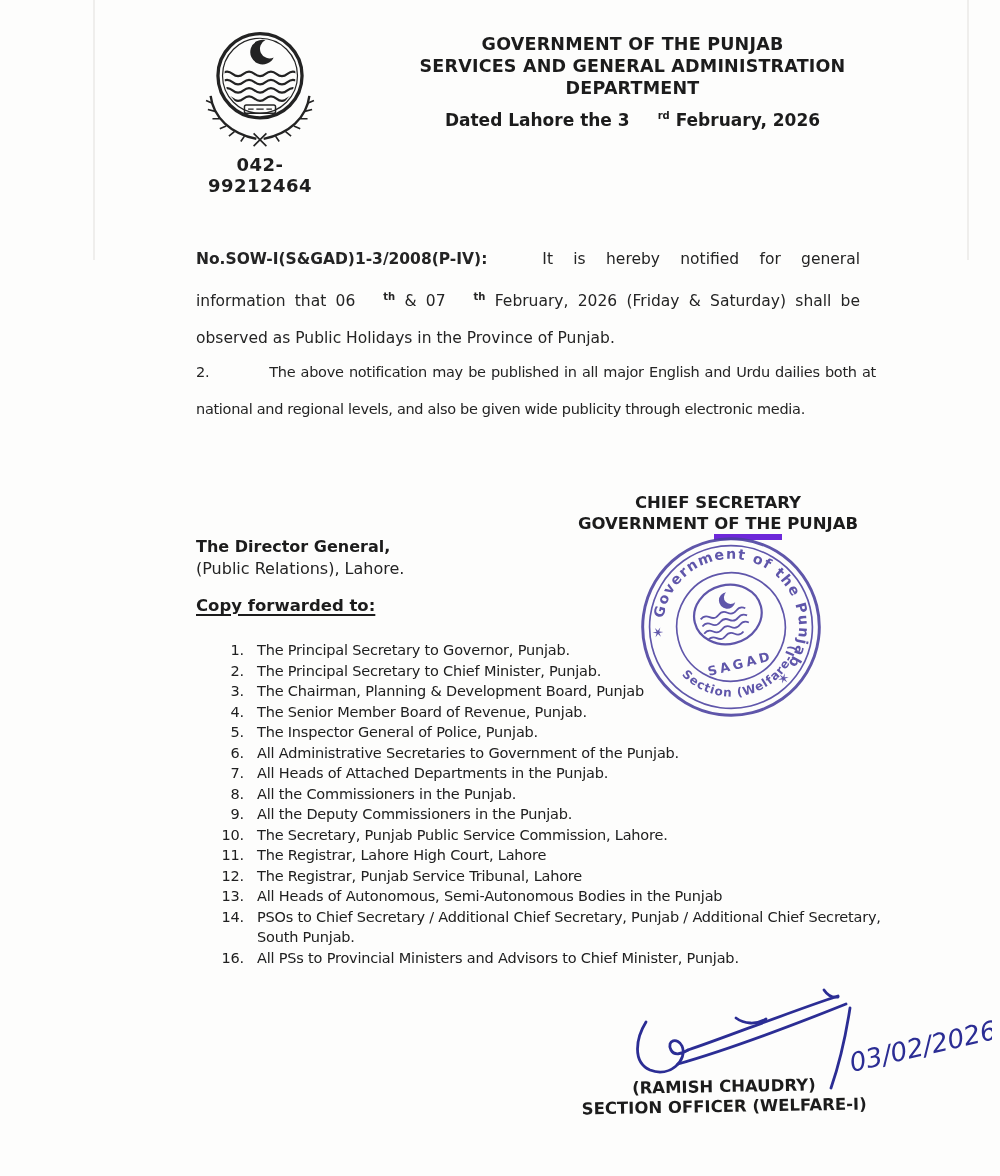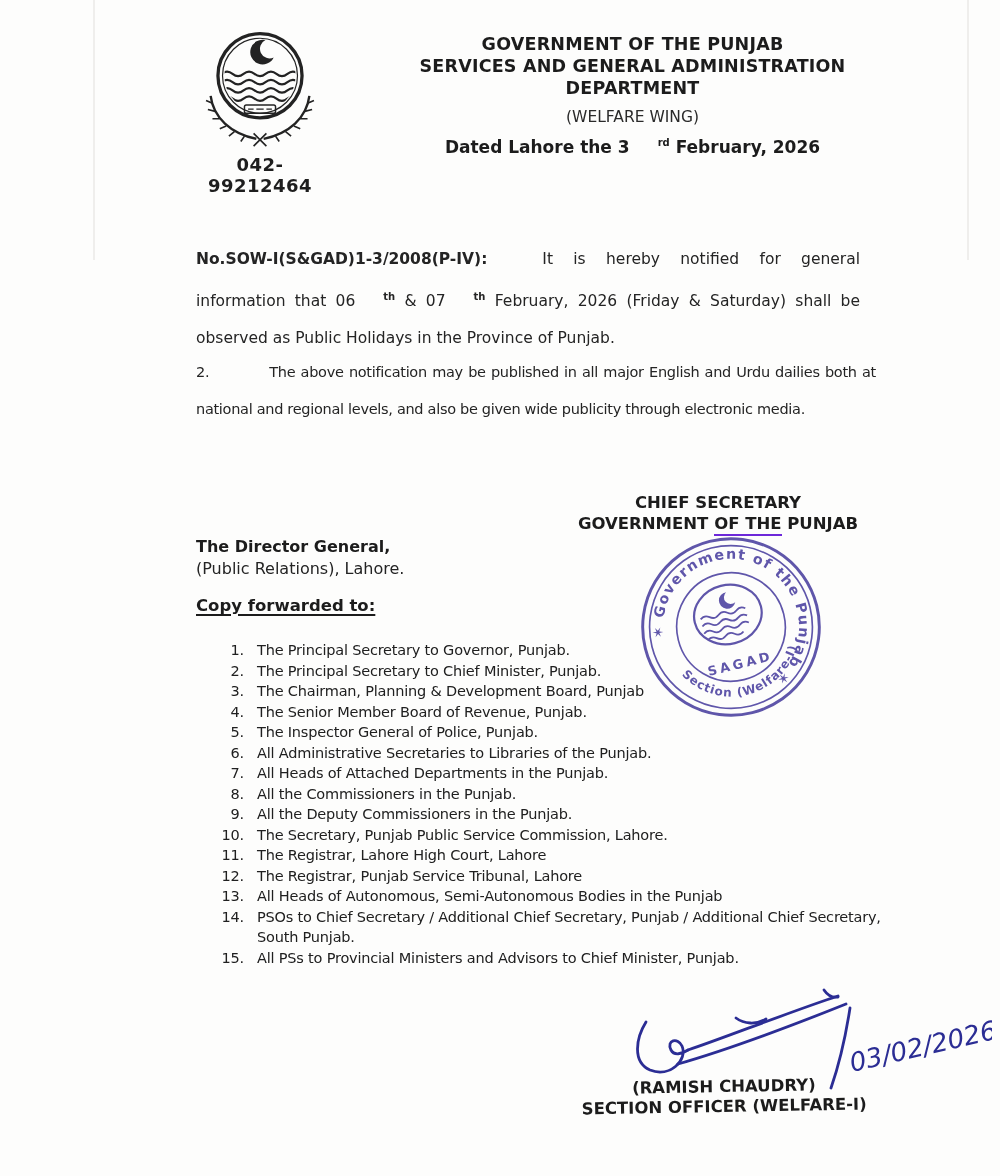--- a/index.html
+++ b/index.html
@@ -44,21 +44,21 @@
   .para1{top:241px;width:664px;font-size:15.5px;line-height:37px;}
   .para2{top:354px;width:680px;font-size:14.5px;line-height:37px;letter-spacing:-.3px;}
   .refno{font-weight:bold;}
   .spacer1{display:inline-block;width:55px;}
   .spacer2{display:inline-block;width:60px;}
   .b{font-weight:normal;}
 
   
   .signoff{position:absolute;left:562px;top:492px;width:312px;text-align:center;
            font-weight:bold;font-size:16.5px;line-height:21px;color:#1c1c1c;}
-  .ul-part{border-bottom:2px solid #6d28d9;padding-bottom:1px;}
+  .ul-part{border-bottom:6px solid #6d28d9;padding-bottom:1px;}
   .addressee{position:absolute;left:196px;top:536px;font-size:16px;line-height:22px;}
   .addressee .l1{font-weight:bold;color:#1c1c1c;}
   .copy-heading{position:absolute;left:196px;top:596px;font-weight:bold;font-size:16.5px;
                 text-decoration:underline;text-underline-offset:3px;text-decoration-thickness:2px;color:#1c1c1c;}
 
   
   .copy-list{position:absolute;left:210px;top:640px;width:692px;margin:0;padding:0;list-style:none;}
   .copy-list li{display:flex;align-items:flex-start;font-size:14.5px;line-height:20.5px;letter-spacing:-.2px;color:#202020;}
   .copy-list .no{width:34px;text-align:right;flex:0 0 34px;margin-right:13px;}
   .copy-list .txt{flex:1;}
@@ -107,21 +107,20 @@
         </g>
       </g>
     </svg>
     <div class="phone">042-99212464</div>
   </div>
 
   <div class="header-text">
     <div class="dept">GOVERNMENT OF THE PUNJAB</div>
     <div class="dept">SERVICES AND GENERAL ADMINISTRATION</div>
     <div class="dept">DEPARTMENT</div>
-    <div class="wing">(WELFARE WING)</div>
     <div class="dateline"><span>Dated Lahore the 3</span><sup>rd</sup><span> February, 2026</span></div>
   </div>
 
 
   <div class="p para1">
     <span class="refno">No.SOW-I(S&amp;GAD)1-3/2008(P-IV):</span><span class="spacer1"></span><span>It is hereby notified for general information that </span><span class="b">06</span><sup class="b">th</sup><span class="b"> &amp; 07</span><sup class="b">th</sup><span class="b"> February, 2026 (Friday &amp; Saturday)</span><span> shall be observed as Public Holidays in the Province of Punjab.</span>
   </div>
 
   <div class="p para2">
     <span class="b">2.</span><span class="spacer2"></span><span>The above notification may be published in all major English and Urdu dailies both at national and regional levels, and also be given wide publicity through electronic media.</span>
@@ -154,21 +153,21 @@
       <li>
         <span class="no">4.</span>
         <span class="txt">The Senior Member Board of Revenue, Punjab.</span>
       </li>
       <li>
         <span class="no">5.</span>
         <span class="txt">The Inspector General of Police, Punjab.</span>
       </li>
       <li>
         <span class="no">6.</span>
-        <span class="txt">All Administrative Secretaries to Libraries of the Punjab.</span>
+        <span class="txt">All Administrative Secretaries to Government of the Punjab.</span>
       </li>
       <li>
         <span class="no">7.</span>
         <span class="txt">All Heads of Attached Departments in the Punjab.</span>
       </li>
       <li>
         <span class="no">8.</span>
         <span class="txt">All the Commissioners in the Punjab.</span>
       </li>
       <li>
@@ -189,21 +188,21 @@
       </li>
       <li>
         <span class="no">13.</span>
         <span class="txt">All Heads of Autonomous, Semi-Autonomous Bodies in the Punjab</span>
       </li>
       <li>
         <span class="no">14.</span>
         <span class="txt">PSOs to Chief Secretary / Additional Chief Secretary, Punjab / Additional Chief Secretary, South Punjab.</span>
       </li>
       <li>
-        <span class="no">15.</span>
+        <span class="no">16.</span>
         <span class="txt">All PSs to Provincial Ministers and Advisors to Chief Minister, Punjab.</span>
       </li>
     </ol>
 
   <svg class="stamp" viewBox="0 0 200 200">
     <g transform="rotate(-14 100 100)" fill="none" stroke="#4a3f9f">
       <circle cx="100" cy="100" r="96" stroke-width="3.2"></circle>
       <circle cx="100" cy="100" r="88.5" stroke-width="1.8"></circle>
       <circle cx="100" cy="100" r="59" stroke-width="1.8"></circle>
       <ellipse cx="100" cy="86" rx="37" ry="32" stroke-width="2.4"></ellipse>

